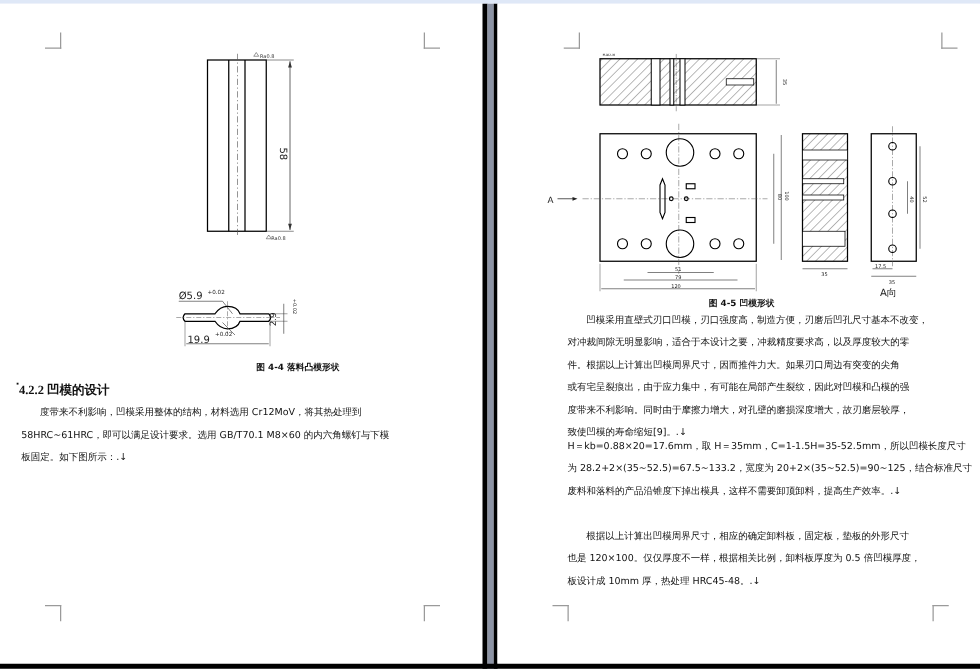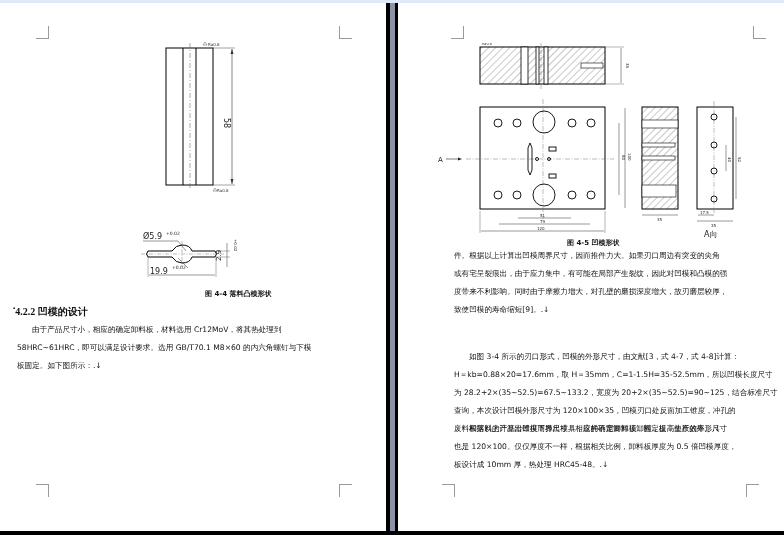--- a/index.html
+++ b/index.html
@@ -74,21 +74,21 @@
     <text x="96" y="14" font-size="4" fill="#222" transform="rotate(90 96 14)">+0.02</text>
   </svg>
 
   <div class="caption" style="left:167px;top:286px;margin-left:38px;">图 4-4  落料凸模形状</div>
 
   <div class="heading" style="left:13px;top:302px;">
     <span style="font-size:6px;vertical-align:top;">▪</span><span>4.2.2 凹模的设计</span>
   </div>
 
   <div class="para" style="left:17px;top:318px;">
-    <span class="line indent">由于产品尺寸小，相应的确定卸料板，材料选用 Cr12MoV，将其热处理到</span>
+    <span class="line indent">度带来不利影响，凹模采用整体的结构，材料选用 Cr12MoV，将其热处理到</span>
     <span class="line">58HRC~61HRC，即可以满足设计要求。选用 GB/T70.1 M8×60 的内六角螺钉与下模</span>
     <span class="line">板固定。如下图所示：.↓</span>
   </div>
 </div>
 
 <div class="gutter" id="gutter-a"></div>
 <div class="gutter" id="gutter-b"></div>
 <div class="gutter" id="gutter-c"></div>
 
 <div class="page" id="page-right">
@@ -183,31 +183,31 @@
       <text x="264" y="171" font-size="4" fill="#222">17.5</text>
       <line x1="261" y1="178" x2="297" y2="178" stroke="#333" stroke-width="0.5"></line>
       <text x="275" y="184" font-size="4" fill="#222">35</text>
       <text x="268" y="194" font-size="8" fill="#222">A向</text>
     </g>
   </svg>
 
   <div class="caption" style="left:169px;top:235px;">图 4-5  凹模形状</div>
 
   <div class="para" style="left:56px;top:244px;">
+    <span class="line indent">凹模采用直壁式刃口凹模，刃口强度高，制造方便，刃磨后凹孔尺寸基本不改变，</span>
+    <span class="line">对冲裁间隙无明显影响，适合于本设计之要，冲裁精度要求高，以及厚度较大的零</span>
     <span class="line">件。根据以上计算出凹模周界尺寸，因而推件力大。如果刃口周边有突变的尖角</span>
     <span class="line">或有宅呈裂痕出，由于应力集中，有可能在局部产生裂纹，因此对凹模和凸模的强</span>
     <span class="line">度带来不利影响。同时由于摩擦力增大，对孔壁的磨损深度增大，故刃磨层较厚，</span>
     <span class="line">致使凹模的寿命缩短[9]。.↓</span>
   </div>
 
   <div class="para" style="left:56px;top:345px;">
-    <span class="line indent">如图 3-4 所示的刃口形式，凹模的外形尺寸，由文献[3，式 4-7，式 4-8]计算：</span>
     <span class="line">H＝kb=0.88×20=17.6mm，取 H＝35mm，C=1-1.5H=35-52.5mm，所以凹模长度尺寸</span>
     <span class="line">为 28.2+2×(35~52.5)=67.5~133.2，宽度为 20+2×(35~52.5)=90~125，结合标准尺寸</span>
-    <span class="line">查询，本次设计凹模外形尺寸为 120×100×35，凹模刃口处反面加工锥度，冲孔的</span>
     <span class="line">废料和落料的产品沿锥度下掉出模具，这样不需要卸顶卸料，提高生产效率。.↓</span>
   </div>
 
   <div class="para" style="left:56px;top:417px;">
     <span class="line indent">根据以上计算出凹模周界尺寸，相应的确定卸料板，固定板，垫板的外形尺寸</span>
     <span class="line">也是 120×100。仅仅厚度不一样，根据相关比例，卸料板厚度为 0.5 倍凹模厚度，</span>
     <span class="line">板设计成 10mm 厚，热处理 HRC45-48。.↓</span>
   </div>
 </div>
 

